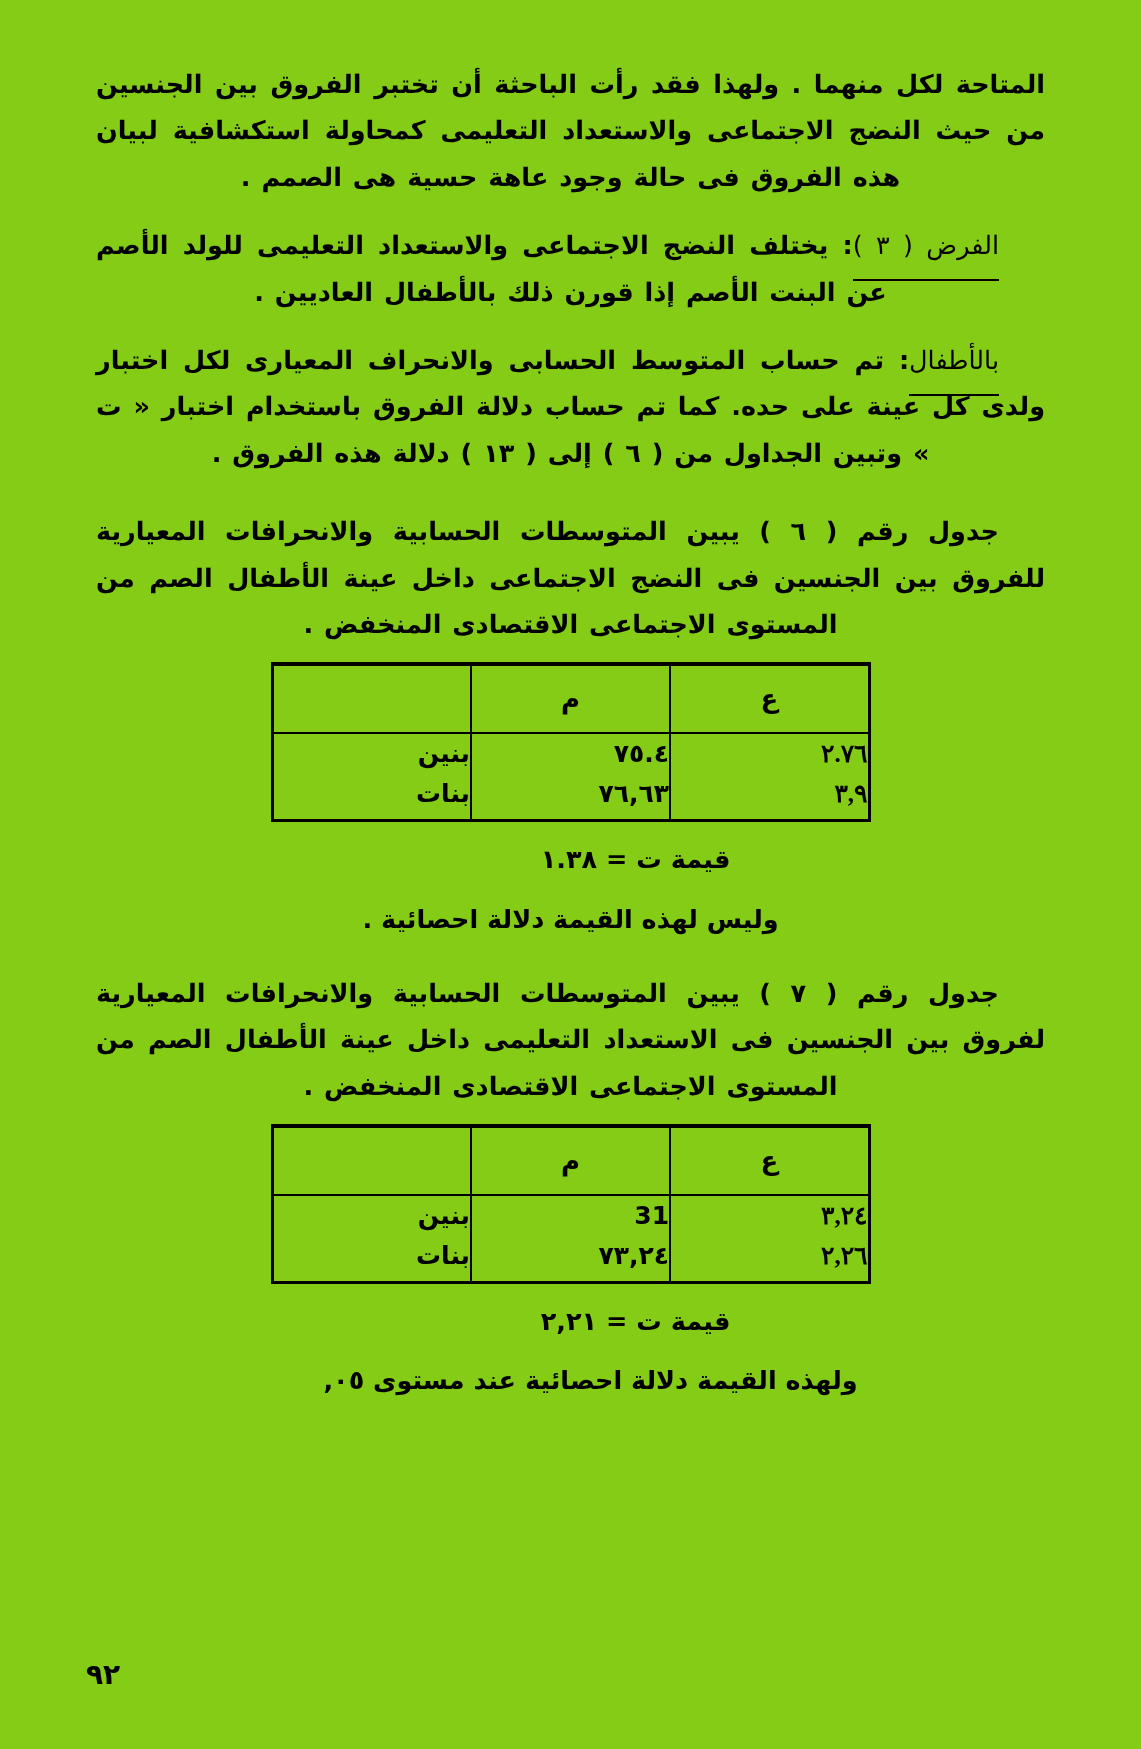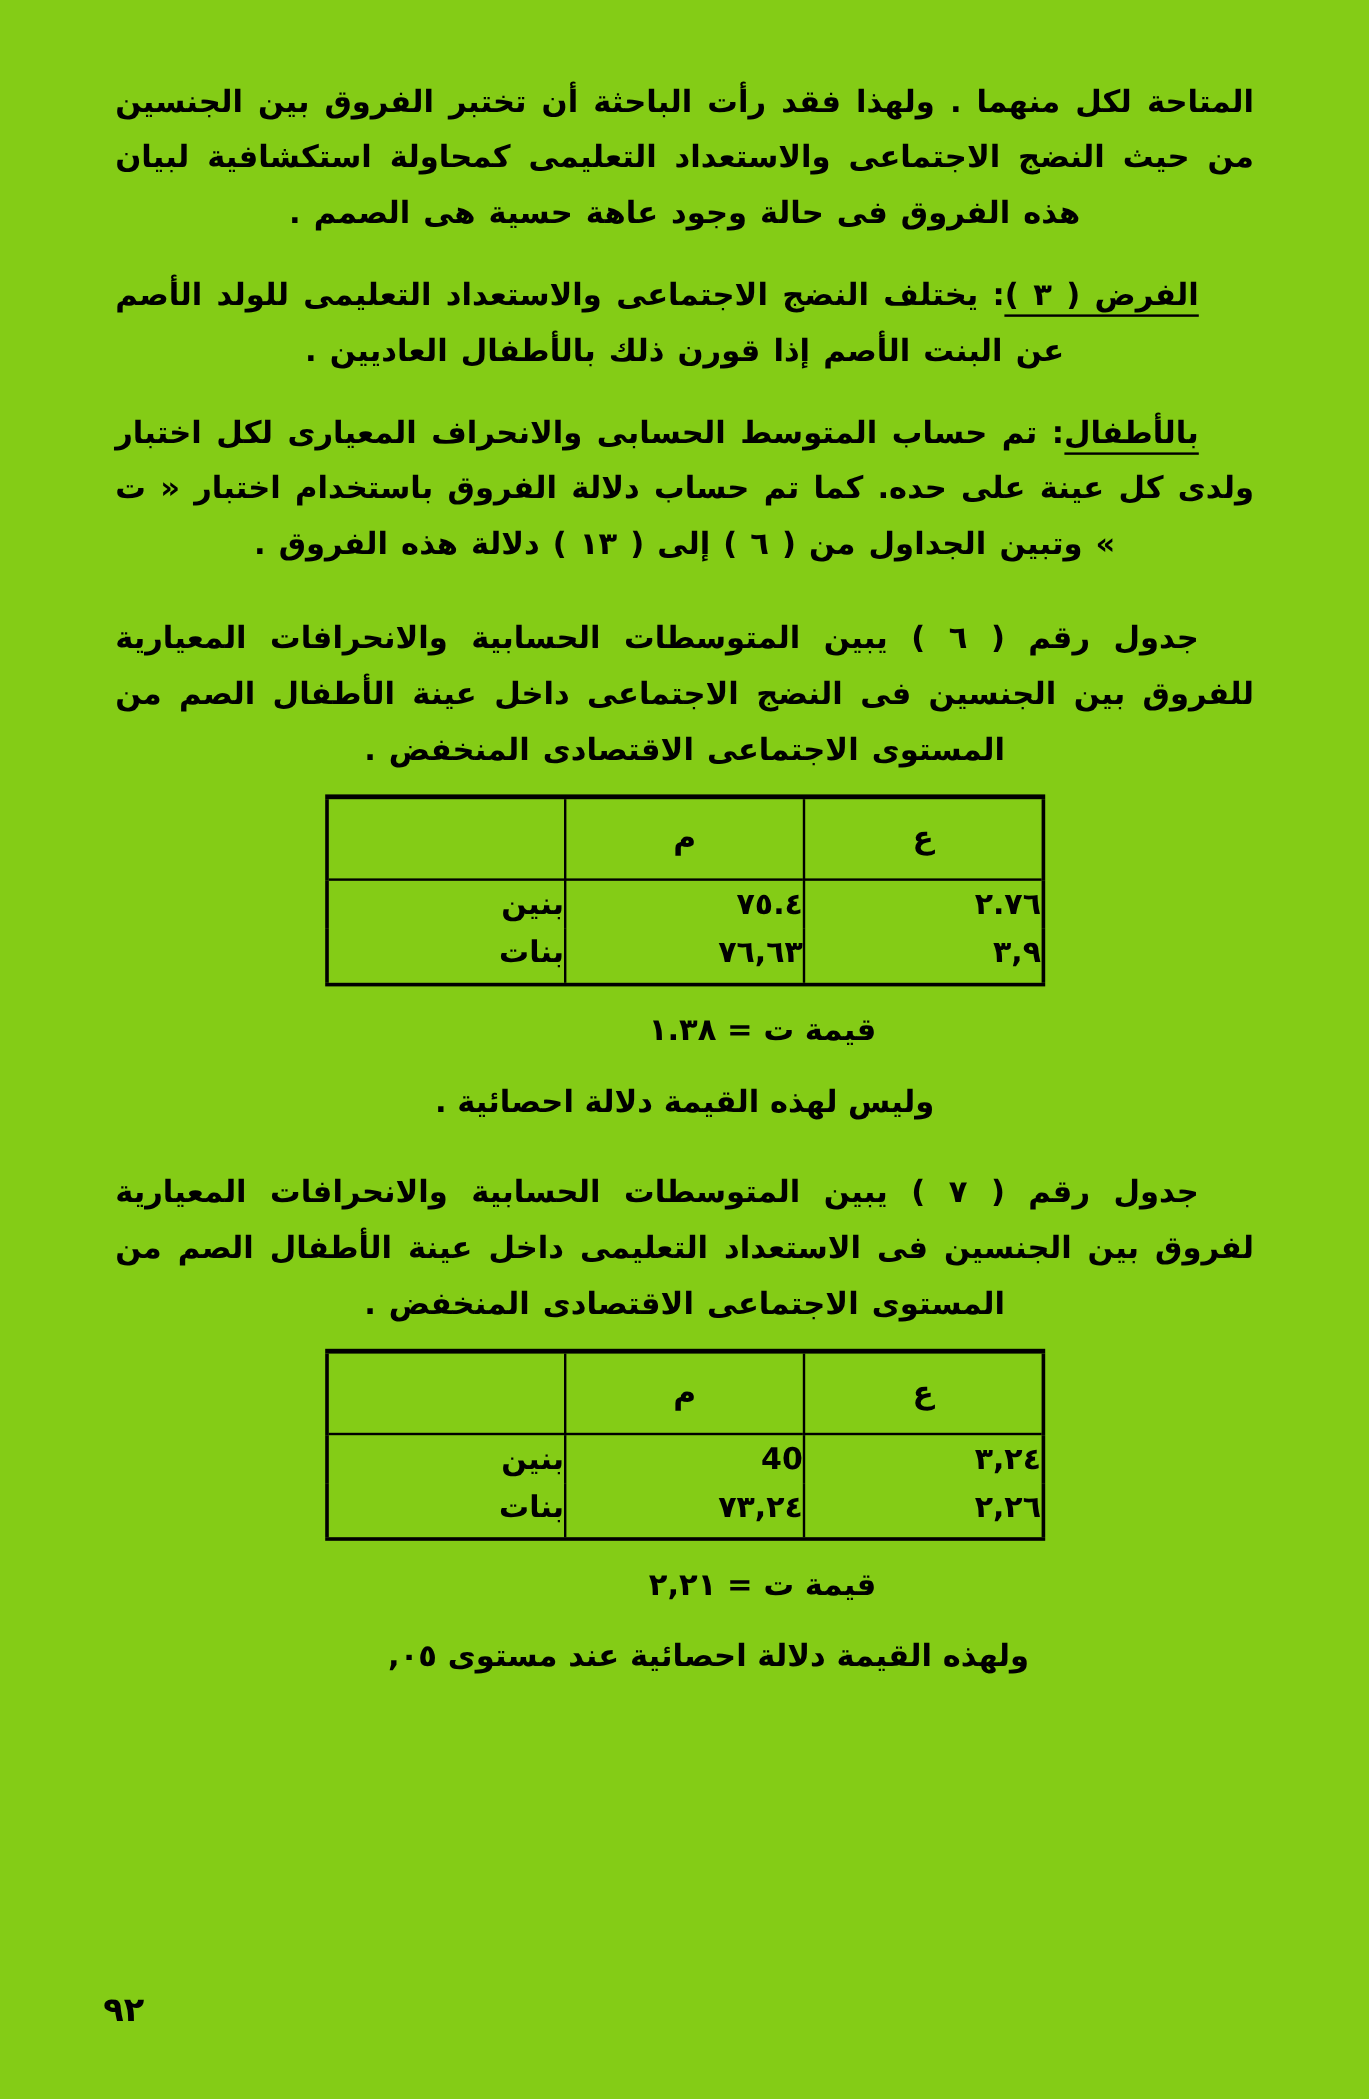--- a/index.html
+++ b/index.html
@@ -40,23 +40,23 @@
     letter-spacing: -0.2px;
     word-spacing: 2px;
     font-weight: 600;
     text-align: justify;
     text-align-last: center;
     margin: 0 0 10px 0;
     text-rendering: geometricPrecision;
   }
   .para.indent { text-indent: 46px; }
   .para .lbl {
-    font-weight: 700;
+    font-weight: 400;
     border-bottom: 2.4px solid #000;
-    padding-bottom: 1px;
+    padding-bottom: 18px;
   }
 
   .gap-sm { height: 12px; }
   .gap-md { height: 22px; }
   .gap-lg { height: 30px; }
 
   
   .table-wrap {
     margin: 14px 0 0 0;
     display: flex;
@@ -83,21 +83,21 @@
   table.stat thead th:last-child { border-left: 3.4px solid #000; }
 
   table.stat tbody td {
     border-left: 2.6px solid #000;
     padding: 3px 0 3px 0;
     text-align: right;
     height: 34px;
     font-size: 25px;
     line-height: 1.18;
   }
-  table.stat tbody td:first-child { border-right: 3.4px solid #000; }
+  table.stat tbody td:first-child { border-right: 3.4px solid #000; font-family: Liberation Serif, serif; }
   table.stat tbody td:last-child  { border-left: 3.4px solid #000; }
   table.stat tbody tr:last-child td { padding-bottom: 8px; }
 
   
   .rule-top, .rule-bottom {
     width: 600px;
     height: 3.4px;
     background: #000;
   }
   .rule-top { margin: 0 auto 0 auto; }
@@ -207,21 +207,21 @@
           <thead>
             <tr>
               <th>ع</th>
               <th>م</th>
               <th></th>
             </tr>
           </thead>
           <tbody>
             <tr>
               <td>٣,٢٤</td>
-              <td>40</td>
+              <td>31</td>
               <td>بنين</td>
             </tr>
             <tr>
               <td>٢,٢٦</td>
               <td>٧٣,٢٤</td>
               <td>بنات</td>
             </tr>
           </tbody>
         </table>
         <div class="rule-bottom"></div>

